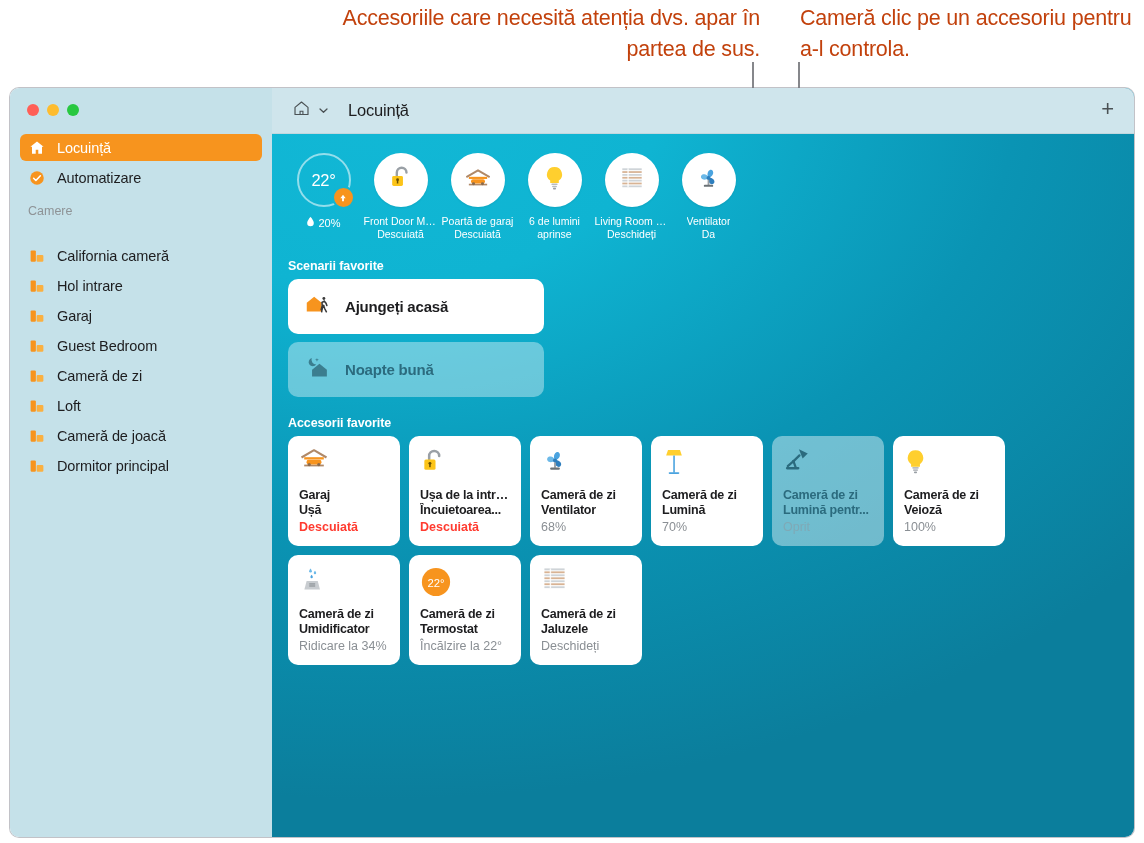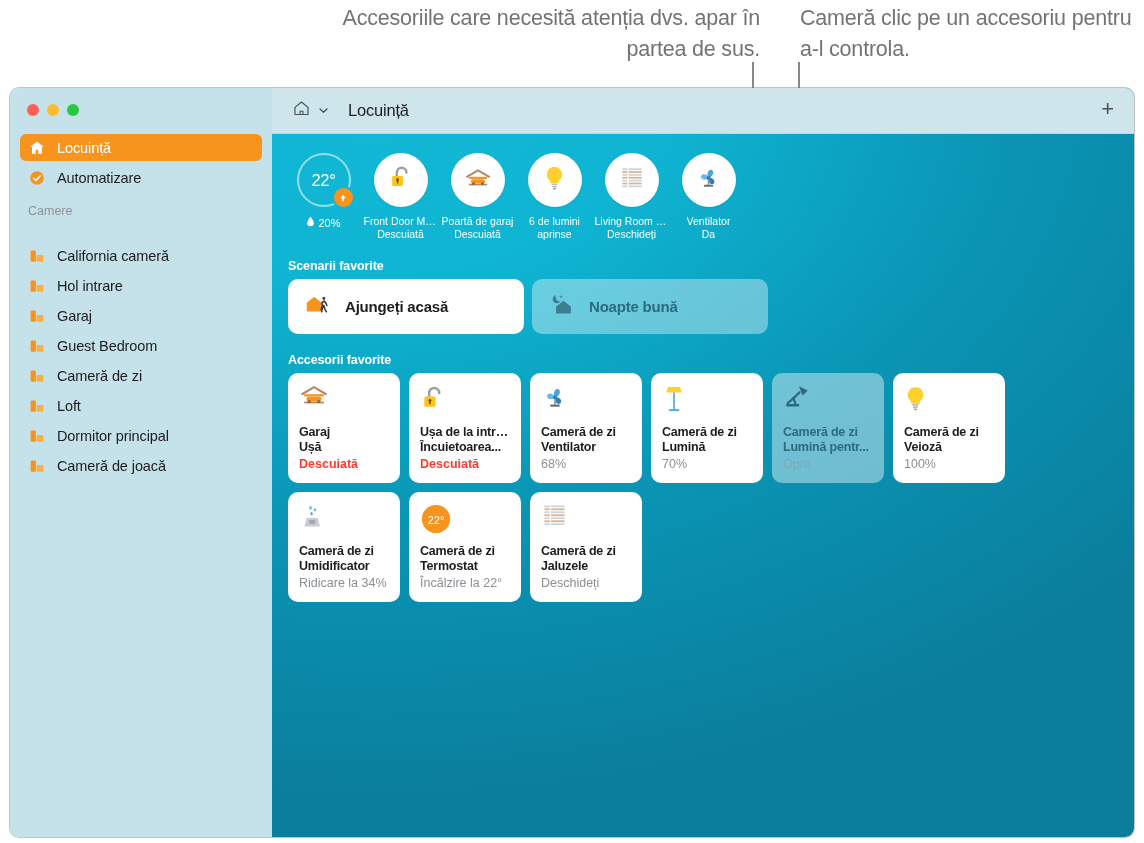--- a/index.html
+++ b/index.html
@@ -13,21 +13,21 @@
     position: relative;
     font-family: "Liberation Sans", "DejaVu Sans", sans-serif;
     overflow: hidden;
   }
 
   
   .callout {
     position: absolute;
     font-size: 21.5px;
     line-height: 31px;
-    color: #737373;
+    color: #c2410c;
     letter-spacing: -0.2px;
   }
   #callout-top-accessories {
     left: 300px;
     top: 3px;
     width: 460px;
     text-align: right;
   }
   #callout-click-accessory {
     left: 800px;
@@ -213,21 +213,21 @@
   }
   #scenes-section { margin-top: 18px; }
   #scenes-grid {
     display: flex;
     flex-wrap: wrap;
     gap: 8px 8px;
     padding: 0 16px;
     max-width: 510px;
   }
   .scene-tile {
-    width: 236px;
+    width: 256px;
     height: 55px;
     border-radius: 10px;
     display: flex;
     align-items: center;
     gap: 12px;
     padding: 0 16px;
     box-sizing: border-box;
   }
   .scene-tile.on {
     background: #ffffff;
@@ -389,31 +389,31 @@
         <span>Loft</span>
       </div>
 
       <div class="side-item">
         <span class="side-ico">
           <svg viewBox="0 0 24 24" width="18" height="18">
             <rect x="3.5" y="4.5" width="7" height="15" rx="1.6" fill="#f7941e"></rect>
             <rect x="11.5" y="10.5" width="9" height="9" rx="1.6" fill="#fbb040"></rect>
           </svg>
         </span>
-        <span>Dormitor principal</span>
+        <span>Cameră de joacă</span>
       </div>
 
       <div class="side-item">
         <span class="side-ico">
           <svg viewBox="0 0 24 24" width="18" height="18">
             <rect x="3.5" y="4.5" width="7" height="15" rx="1.6" fill="#f7941e"></rect>
             <rect x="11.5" y="10.5" width="9" height="9" rx="1.6" fill="#fbb040"></rect>
           </svg>
         </span>
-        <span>Cameră de joacă</span>
+        <span>Dormitor principal</span>
       </div>
 
     </div>
   </div>
 
   <div id="content">
 
     <div id="titlebar">
       <div id="home-btn">
         <span>

